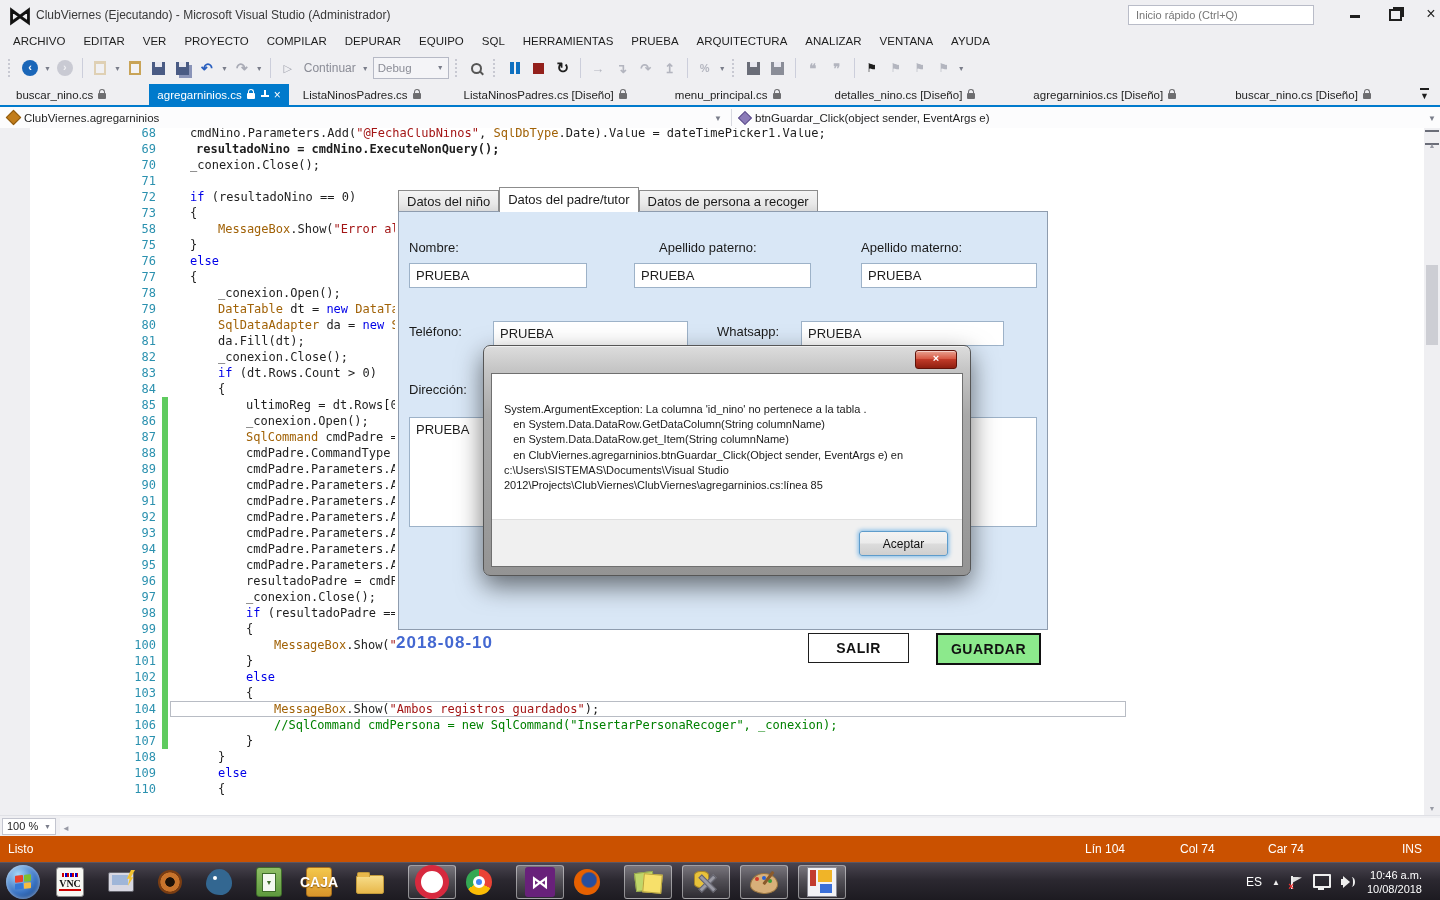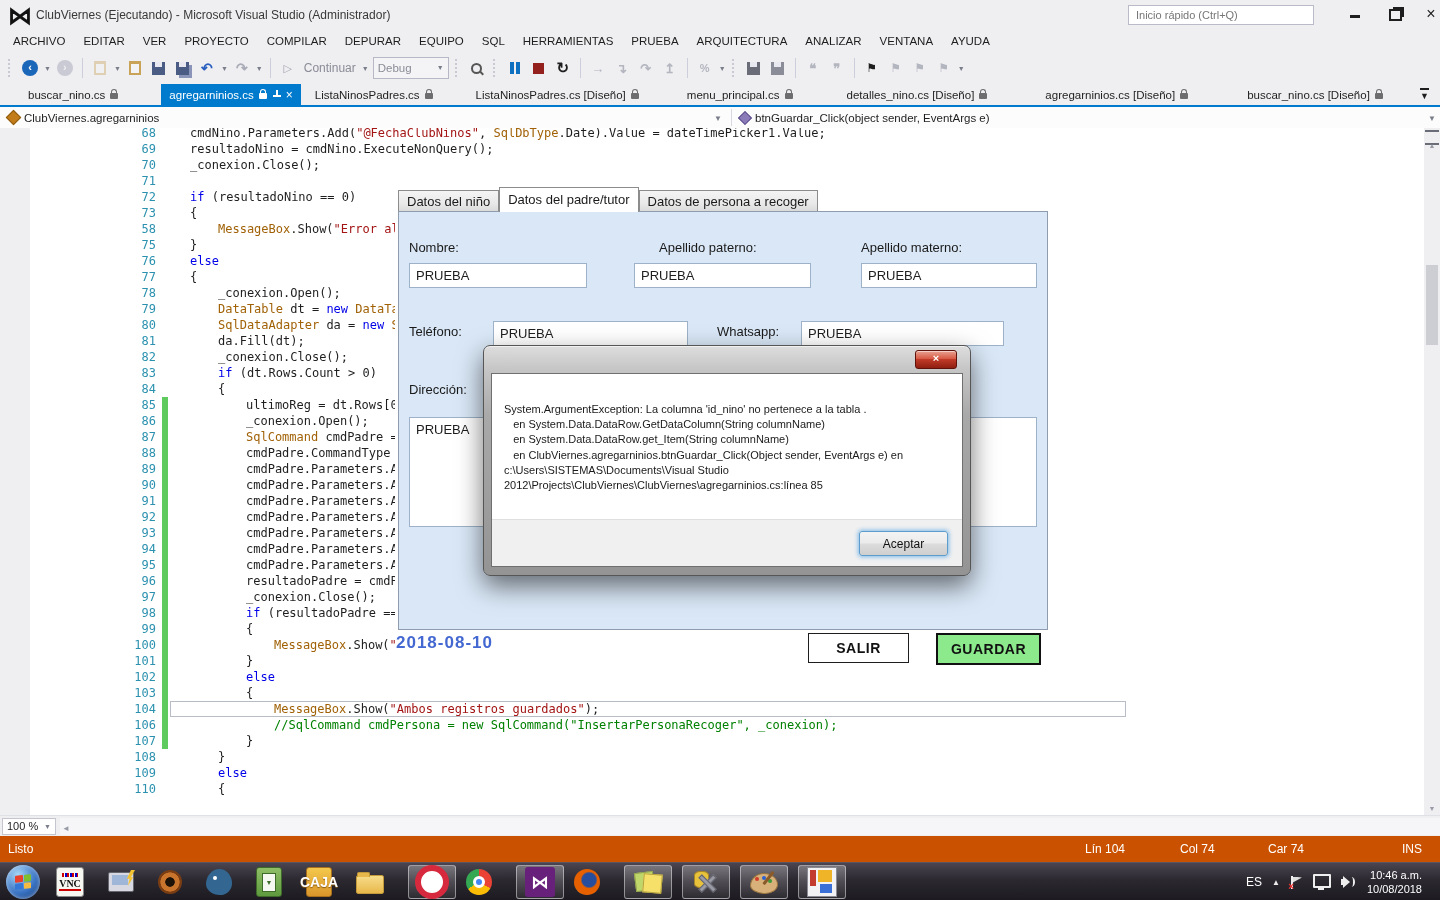--- a/index.html
+++ b/index.html
@@ -297,21 +297,21 @@
     <span class="tbi garr">❞</span>
     <span class="tsep"></span>
     <span class="tbi bmk">⚑</span>
     <span class="tbi bmkdis">⚑</span>
     <span class="tbi bmkdis">⚑</span>
     <span class="tbi bmkdis">⚑</span>
     <span class="dd">▼</span>
   </div>
 
   <div id="tabbar" class="abs">
-      <div class="dtab" style="margin-left: 20px; text-align: center;">
+      <div class="dtab" style="margin-left: 8px; text-align: center;">
         <span>buscar_nino.cs</span>
         <span class="lockicon"></span>
       </div>
       <div class="dtab active" style="margin-left: 35px;">
         <span>agregarninios.cs</span>
         <span class="lockicon"></span>
         <span class="pinicon"></span>
         <span class="tclose">×</span>
       </div>
       <div class="dtab" style="margin-left: 6px;">
@@ -360,21 +360,21 @@
     <div id="marginstrip" class="abs"></div>
     <div id="code-lines">
         <div class="cl">
           <span class="num">68</span>
           <span class="gbar"></span>
           <span class="code" style="margin-left: 22px;"><span class="p">cmdNino.Parameters.Add(</span><span class="s">"@FechaClubNinos"</span><span class="p">, </span><span class="t">SqlDbType</span><span class="p">.Date).Value = dateTimePicker1.Value;</span></span>
         </div>
         <div class="cl">
           <span class="num">69</span>
           <span class="gbar"></span>
-          <span class="code" style="margin-left: 22px;"><span class="p">resultadoNino = cmdNino.ExecuteNonQuery();</span></span>
+          <span class="code" style="margin-left: 28px; font-weight: bold;"><span class="p">resultadoNino = cmdNino.ExecuteNonQuery();</span></span>
         </div>
         <div class="cl">
           <span class="num">70</span>
           <span class="gbar"></span>
           <span class="code" style="margin-left: 22px;"><span class="p">_conexion.Close();</span></span>
         </div>
         <div class="cl">
           <span class="num">71</span>
           <span class="gbar"></span>
           <span class="code" style="margin-left: 22px;"></span>

